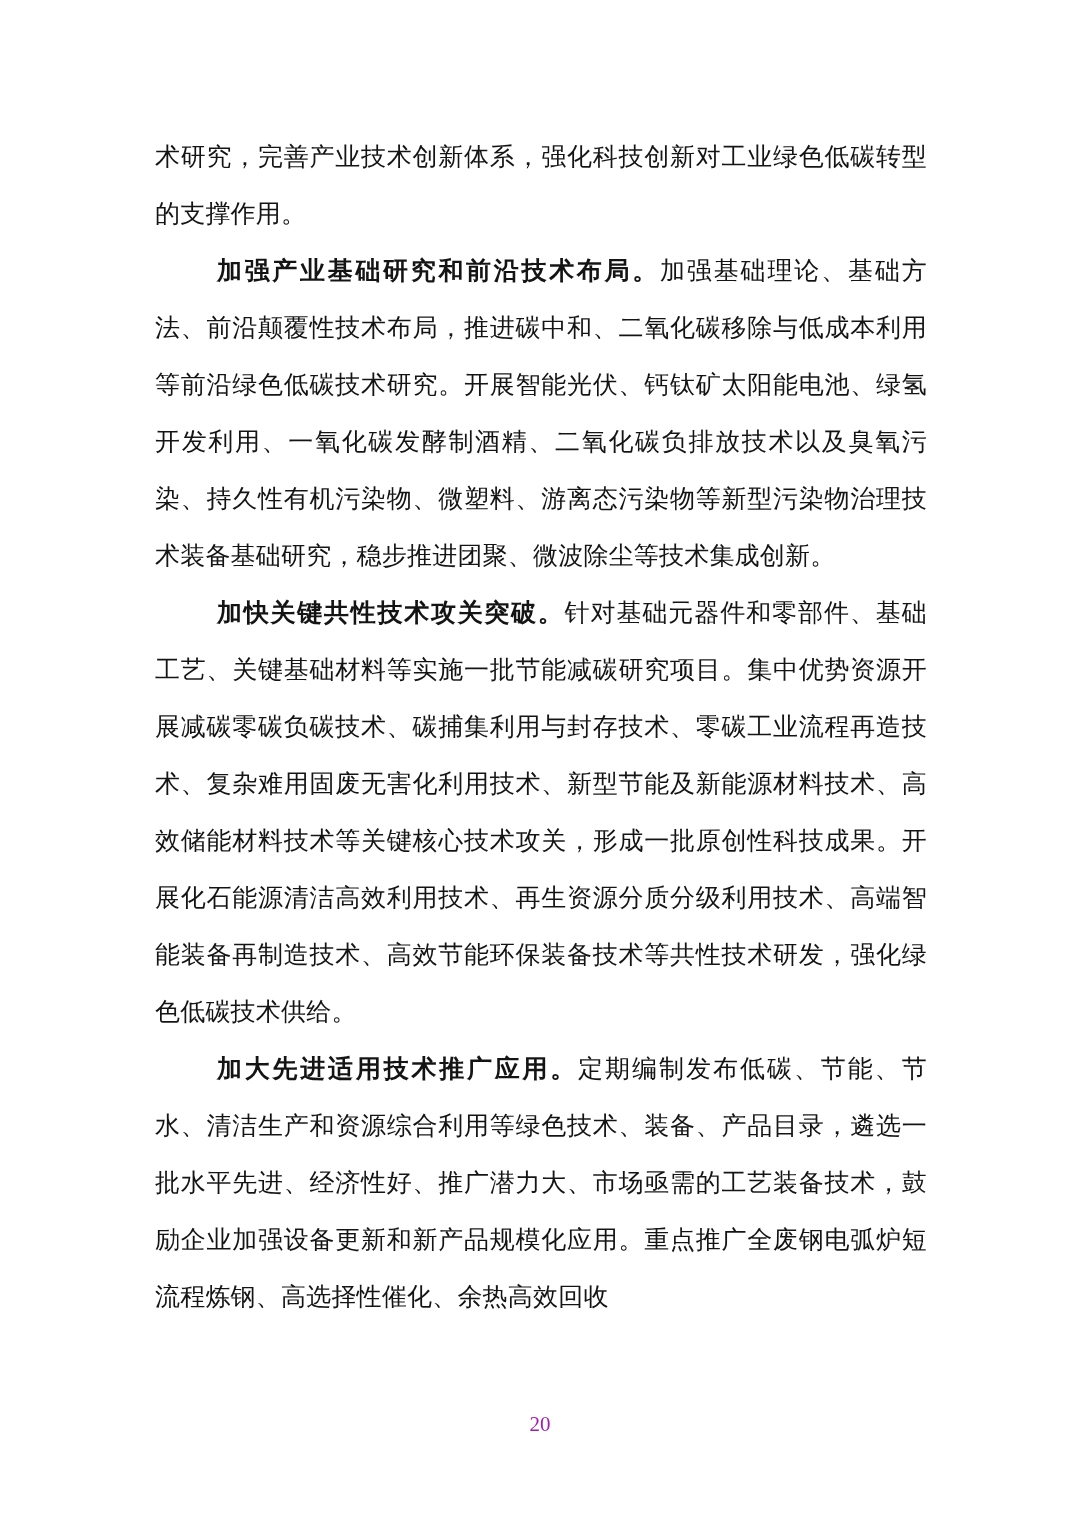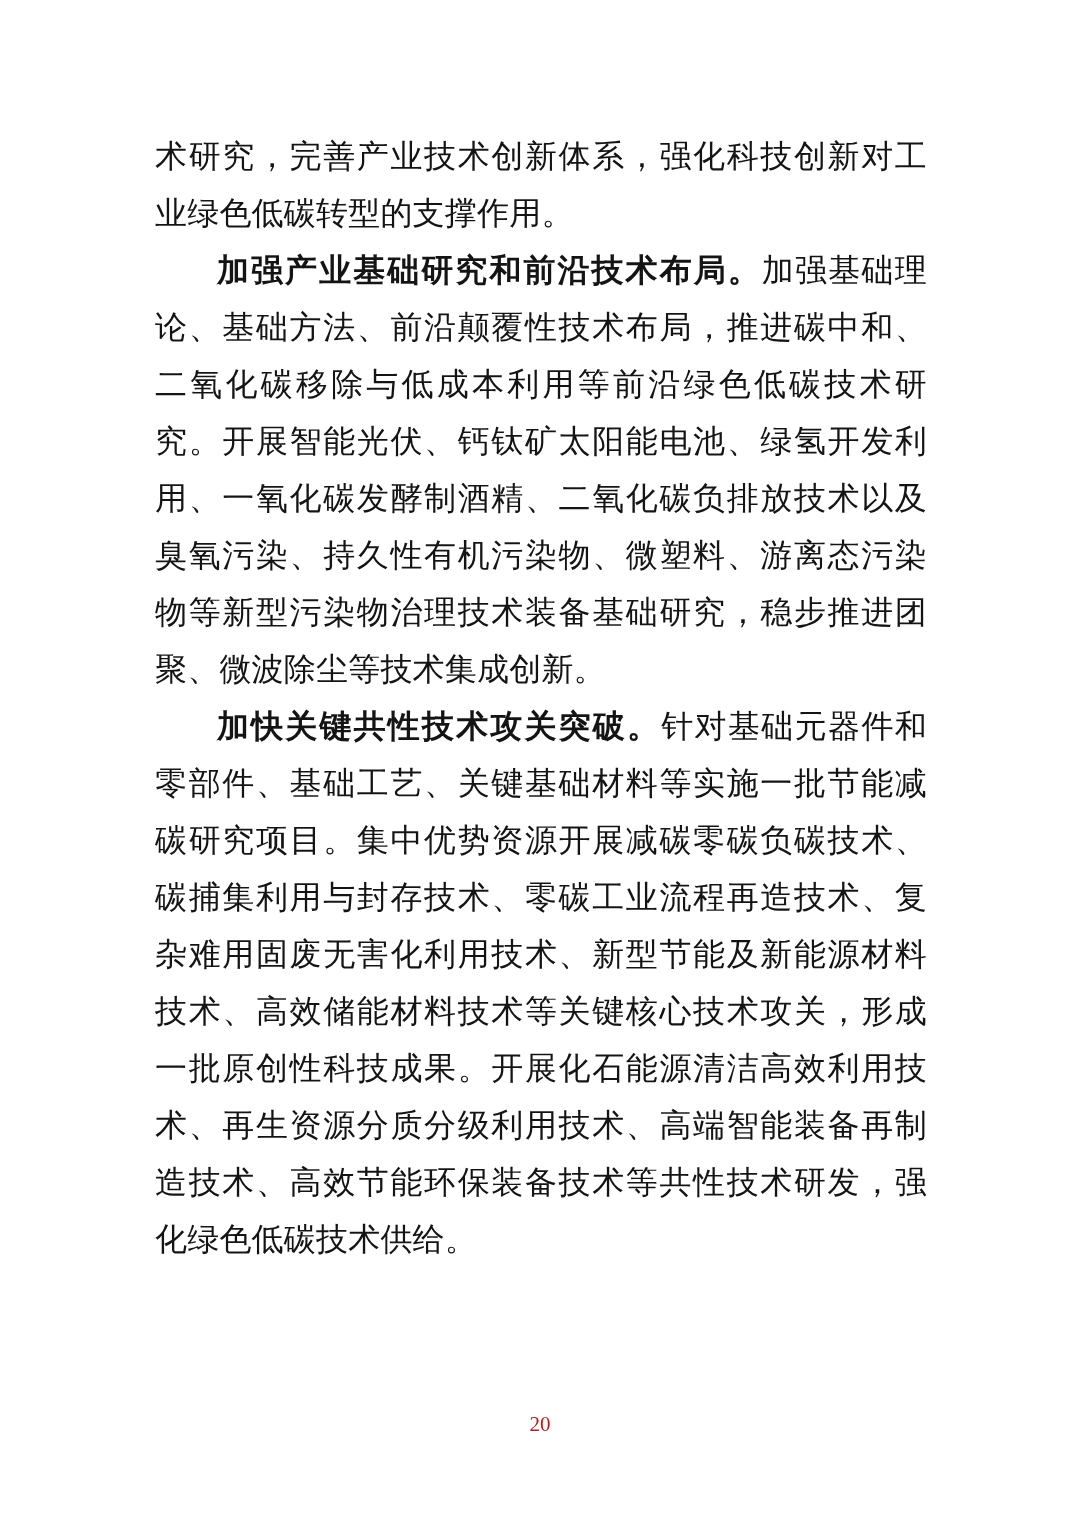--- a/index.html
+++ b/index.html
@@ -17,21 +17,21 @@
     font-family: "DejaVu Serif", "Liberation Serif", serif;
     color: #131313;
   }
   .content {
     position: absolute;
     left: 155px;
     top: 128px;
     width: 772px;
   }
   .para {
-    font-size: 32px;
+    font-size: 25px;
     line-height: 57px;
     text-align: justify;
     text-justify: inter-ideograph;
     letter-spacing: 0.2px;
     margin: 0;
     color: #141414;
   }
   .para.indent {
     text-indent: 62px;
   }
@@ -40,38 +40,41 @@
     letter-spacing: 1px;
   }
   .page-number {
     position: absolute;
     left: 0;
     right: 0;
     top: 1412px;
     text-align: center;
     font-size: 21px;
     font-family: "Liberation Serif", "DejaVu Serif", serif;
-    color: #b91c1c;
+    color: #a21caf;
   }
 </style>
 </head>
 <body>
 
 <div class="page">
   <div class="content">
 
     <p class="para">
       <span>术研究，完善产业技术创新体系，强化科技创新对工业绿色低碳转型的支撑作用。</span>
     </p>
 
     <p class="para indent">
       <span class="lead">加强产业基础研究和前沿技术布局。</span><span>加强基础理论、基础方法、前沿颠覆性技术布局，推进碳中和、二氧化碳移除与低成本利用等前沿绿色低碳技术研究。开展智能光伏、钙钛矿太阳能电池、绿氢开发利用、一氧化碳发酵制酒精、二氧化碳负排放技术以及臭氧污染、持久性有机污染物、微塑料、游离态污染物等新型污染物治理技术装备基础研究，稳步推进团聚、微波除尘等技术集成创新。</span>
     </p>
 
     <p class="para indent">
       <span class="lead">加快关键共性技术攻关突破。</span><span>针对基础元器件和零部件、基础工艺、关键基础材料等实施一批节能减碳研究项目。集中优势资源开展减碳零碳负碳技术、碳捕集利用与封存技术、零碳工业流程再造技术、复杂难用固废无害化利用技术、新型节能及新能源材料技术、高效储能材料技术等关键核心技术攻关，形成一批原创性科技成果。开展化石能源清洁高效利用技术、再生资源分质分级利用技术、高端智能装备再制造技术、高效节能环保装备技术等共性技术研发，强化绿色低碳技术供给。</span>
     </p>
 
+    <p class="para indent">
+      <span class="lead">加大先进适用技术推广应用。</span><span>定期编制发布低碳、节能、节水、清洁生产和资源综合利用等绿色技术、装备、产品目录，遴选一批水平先进、经济性好、推广潜力大、市场亟需的工艺装备技术，鼓励企业加强设备更新和新产品规模化应用。重点推广全废钢电弧炉短流程炼钢、高选择性催化、余热高效回收</span>
+    </p>
 
   </div>
 
   <div class="page-number">20</div>
 </div>
 
 </body></html>

